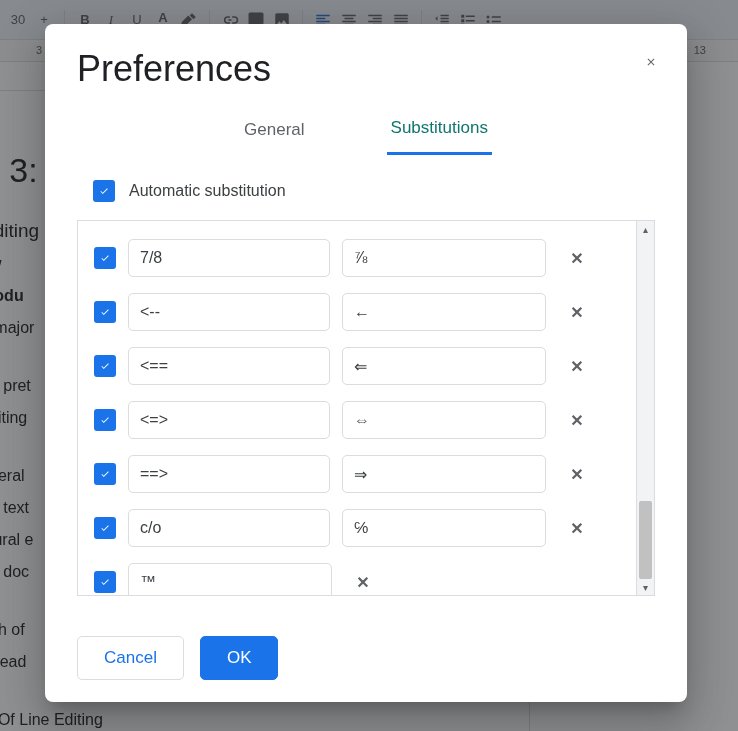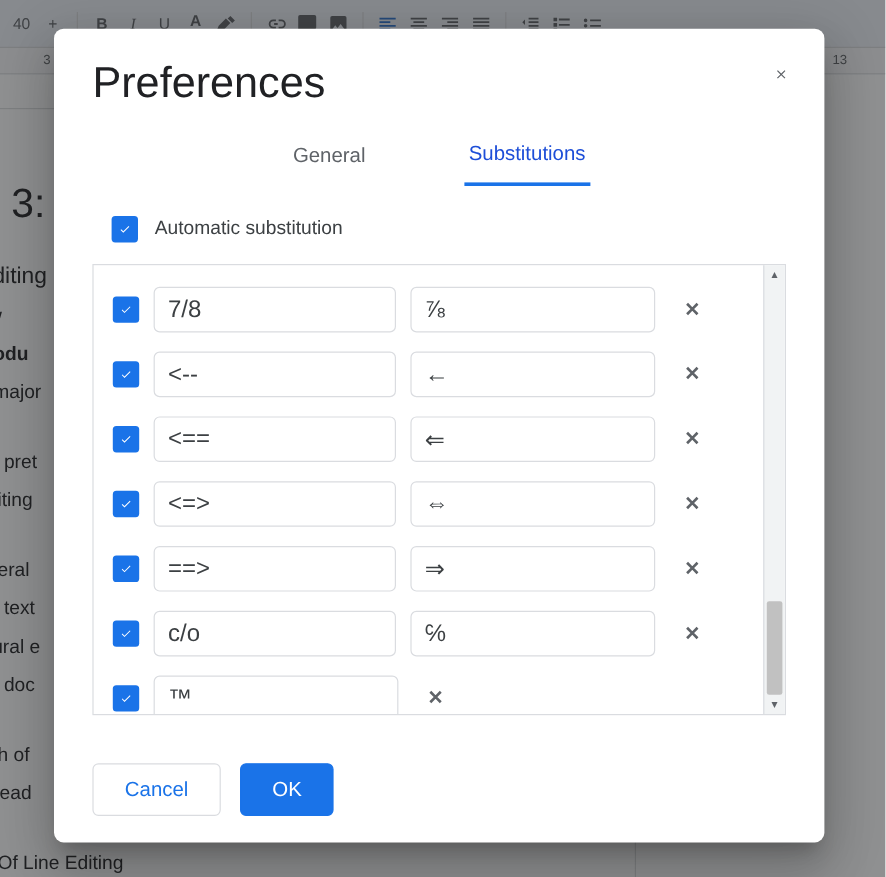--- a/index.html
+++ b/index.html
@@ -62,21 +62,21 @@
     border-bottom:1px solid transparent;
   }
   .tab {
     font-size:17px;
     padding:0 4px 14px 4px;
     cursor:pointer;
     color:#5f6368;
     border:none;background:none;
   }
   .tab.active {
-    color:#1d4ed8;
+    color:#0f766e;
     border-bottom:3px solid #1a73e8;
     font-weight:500;
   }
   .dlg-body { padding:18px 32px 0 32px; flex:1; display:flex; flex-direction:column; min-height:0;}
   .auto-row { display:flex; align-items:center; gap:14px; padding:6px 0 18px 16px; }
   .cbox {
     width:22px;height:22px;
     border-radius:3px;
     background:#1a73e8;
     display:flex;align-items:center;justify-content:center;
@@ -102,21 +102,21 @@
     display:flex; align-items:center;
     gap:12px;
     height:54px;
   }
   .sub-row .cbox { width:22px;height:22px;}
   .sub-input {
     height:38px;
     border:1px solid #dadce0;
     border-radius:5px;
     padding:0 11px;
-    font-size:20px;
+    font-size:16px;
     color:#3c4043;
     outline:none;
     background:#fff;
   }
   .sub-input.replace { width:202px;}
   .sub-input.with { width:204px;}
   .remove-btn {
     width:26px;height:26px;
     border:none;background:none;
     color:#5f6368; cursor:pointer;
@@ -161,21 +161,21 @@
     background:#1a73e8; color:#fff;
     border:1px solid #1a73e8;
     font-weight:500;
   }
 </style>
 </head>
 <body>
 
 <div class="bg">
   <div class="toolbar">
-    <span class="tb-icon">40</span>
+    <span class="tb-icon">30</span>
     <span class="tb-icon">+</span>
     <span style="width:1px;height:20px;background:#dadce0;margin:0 4px;"></span>
     <span class="tb-icon" style="font-weight:bold">B</span>
     <span class="tb-icon" style="font-style:italic;font-family:serif">I</span>
     <span class="tb-icon" style="text-decoration:underline">U</span>
     <span class="tb-icon" style="border-bottom:3px solid #000;font-weight:bold;line-height:14px">A</span>
     <span class="tb-icon">
       <svg viewBox="0 0 24 24" width="18" height="18">
           <path fill="#5f6368" d="M16 3l5 5-3 3-5-5 3-3zM3 21l5-2 8-8-5-5-8 8-2 5 2 2z"></path>
         </svg>

